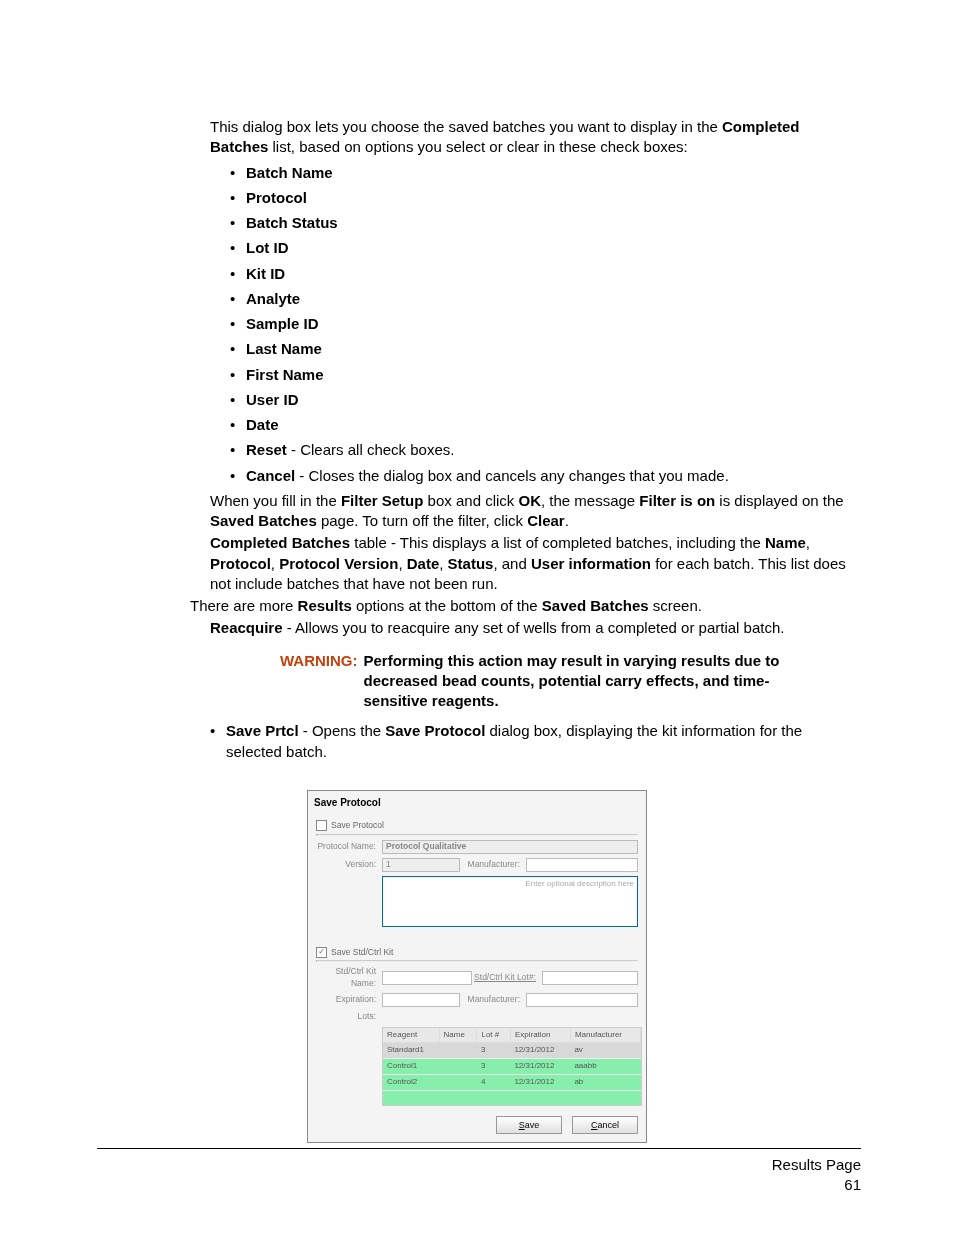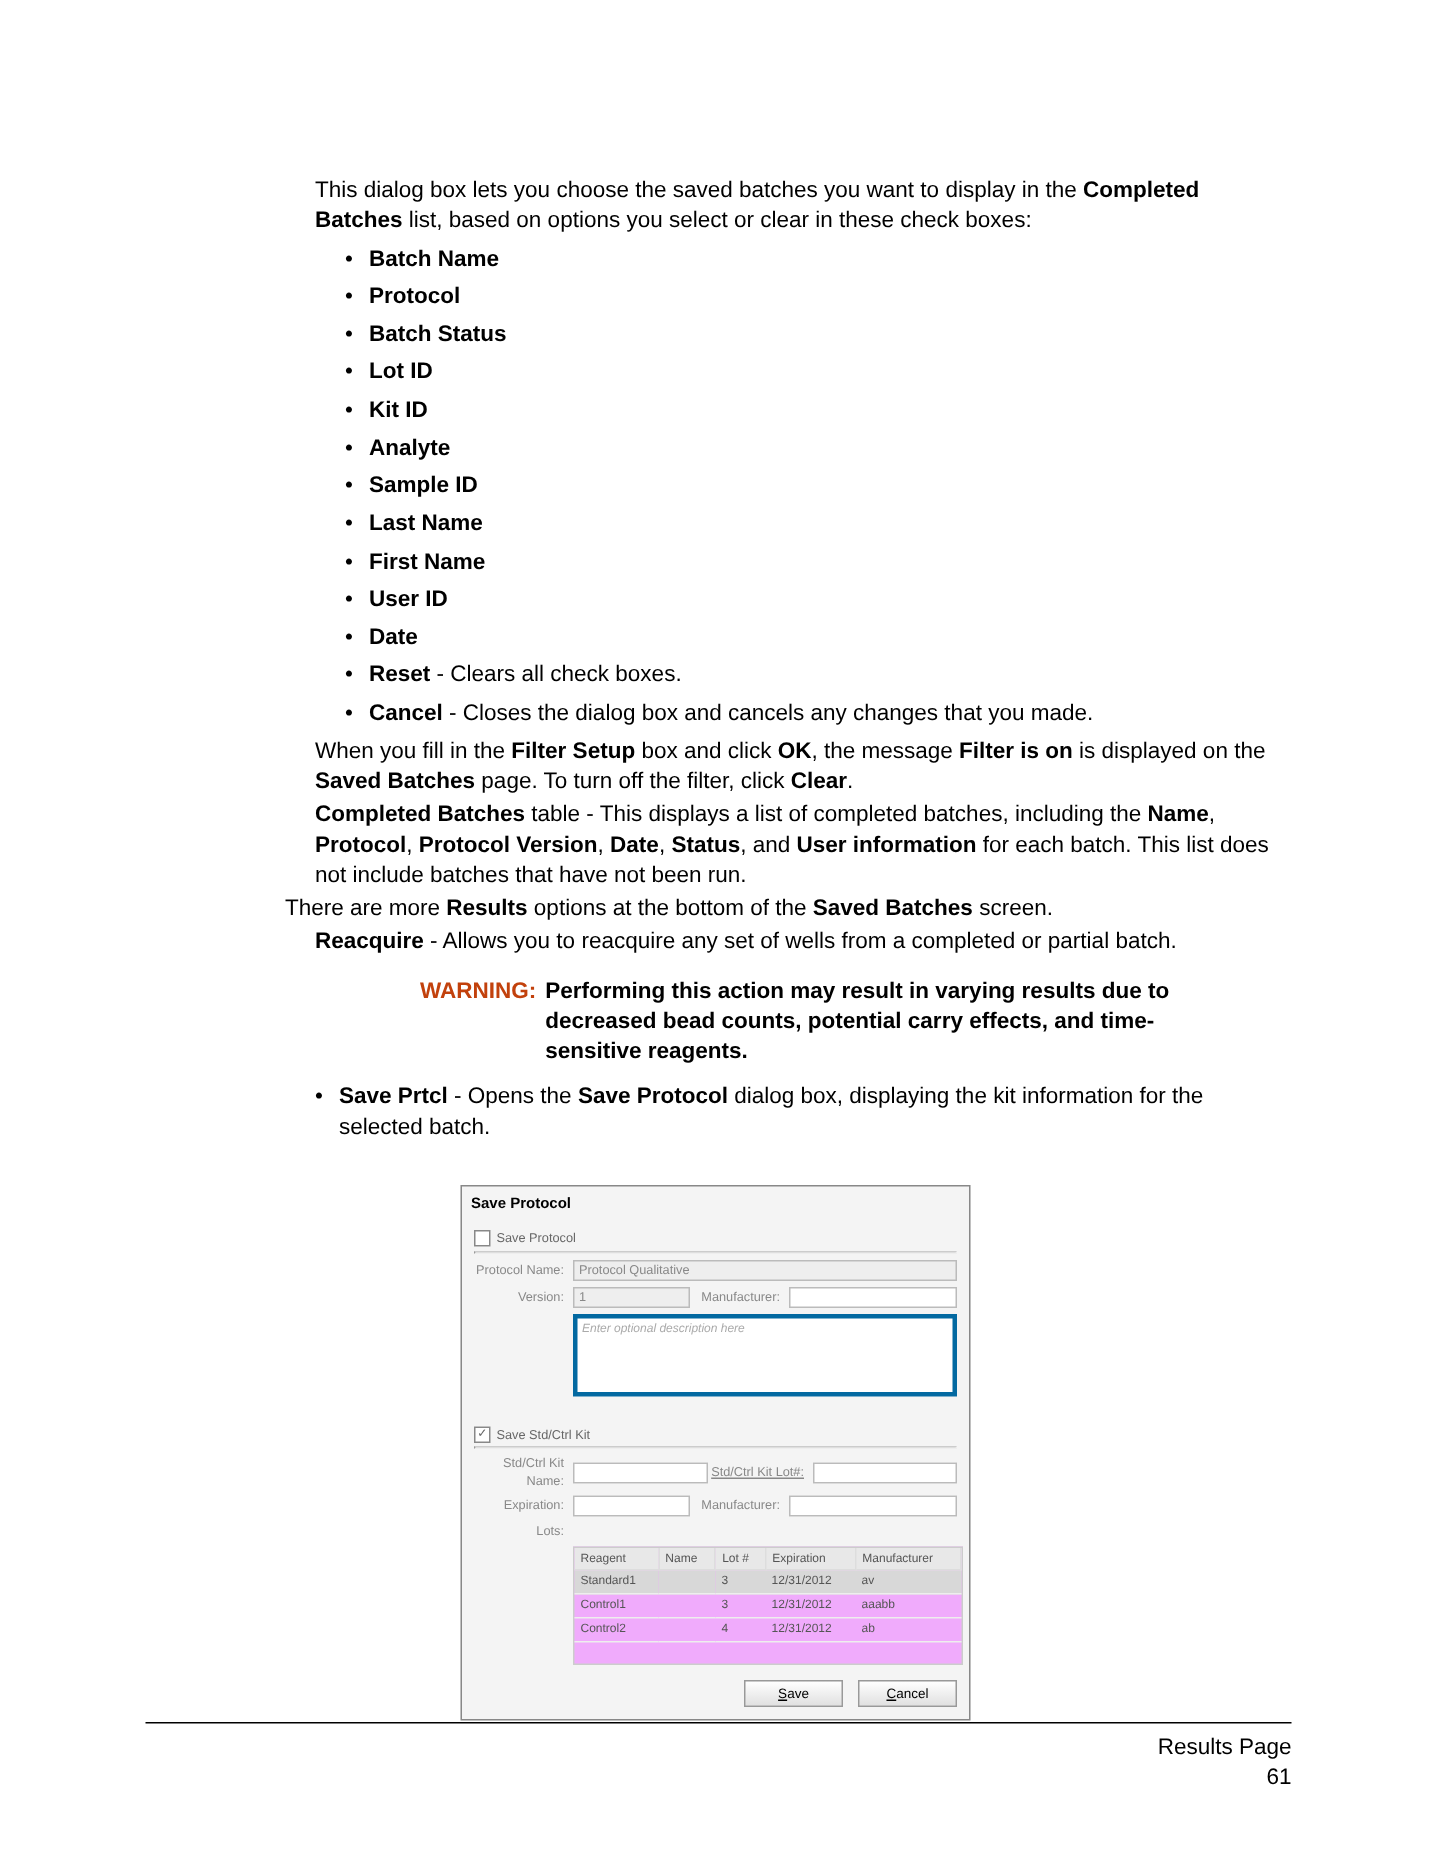--- a/index.html
+++ b/index.html
@@ -101,27 +101,27 @@
     font-size: 8.5px;
     padding: 0 3px;
     box-sizing: border-box;
     color: #888;
     display: flex;
     align-items: center;
   }
   .dlg-input.readonly { background: #eee; }
   .dlg-textarea {
     height: 45px;
-    border: 3px solid #0369a1;
+    border: 1px solid #0369a1;
     background: #fff;
     font-size: 8px;
     color: #aaa;
-    font-style: italic;
     padding: 2px 3px;
     flex: 1;
+    text-align: right;
   }
   .dlg-check-row {
     display: flex;
     align-items: center;
     margin: 4px 0 2px 0;
     font-size: 8.5px;
     color: #666;
   }
   .dlg-check {
     width: 9px;
@@ -130,21 +130,21 @@
     margin-right: 4px;
     display: inline-flex;
     align-items: center;
     justify-content: center;
     font-size: 8px;
     line-height: 1;
     background: #fff;
   }
   .lots-table {
     border: 1px solid #ccc;
-    background: #f0abfc;
+    background: #86efac;
     margin-left: 66px;
     width: 258px;
   }
   .lots-table table {
     width: 100%;
     border-collapse: collapse;
     font-size: 8px;
   }
   .lots-table th {
     background: #e8e8e8;
@@ -251,21 +251,21 @@
       <div class="dialog-body">
 
         <div class="dlg-check-row">
           <span class="dlg-check"></span>
           <span>Save Protocol</span>
         </div>
         <hr class="dialog-sep">
 
         <div class="dlg-row">
           <div class="dlg-label">Protocol Name:</div>
-          <div class="dlg-input readonly" style="flex:1;">Protocol Qualitative</div>
+          <div class="dlg-input readonly" style="flex:1;font-weight:bold;">Protocol Qualitative</div>
         </div>
         <div class="dlg-row">
           <div class="dlg-label">Version:</div>
           <div class="dlg-input readonly" style="width:78px;">1</div>
           <div class="dlg-label" style="width:60px;">Manufacturer:</div>
           <div class="dlg-input" style="flex:1;"></div>
         </div>
         <div class="dlg-row" style="align-items:flex-start;">
           <div class="dlg-label"></div>
           <div class="dlg-textarea">Enter optional description here</div>

